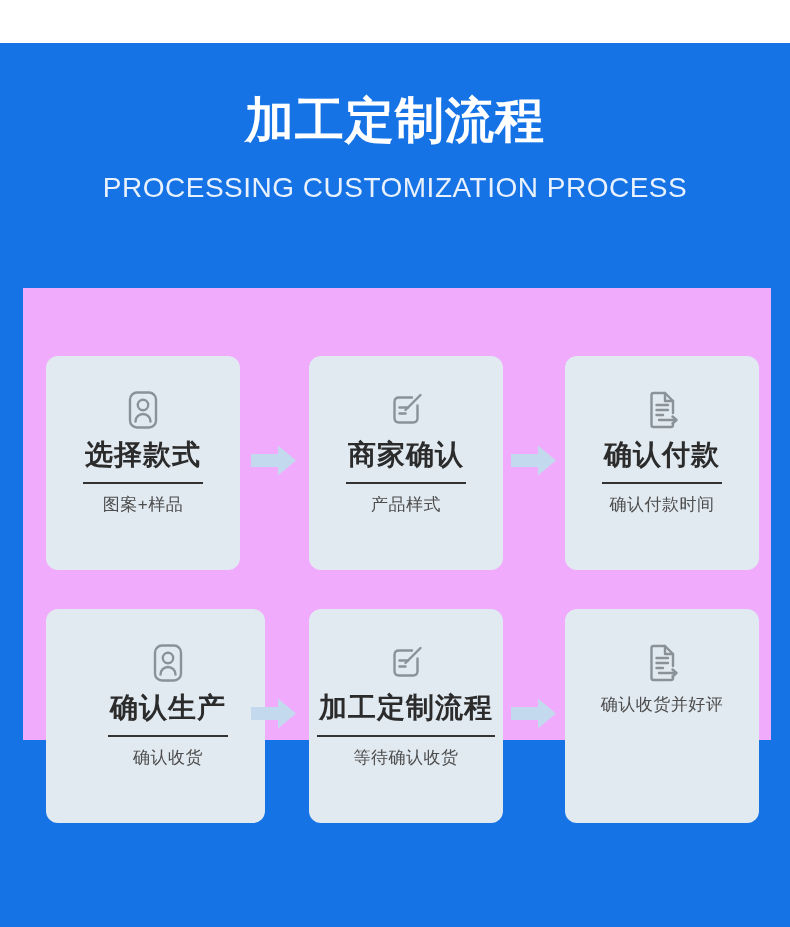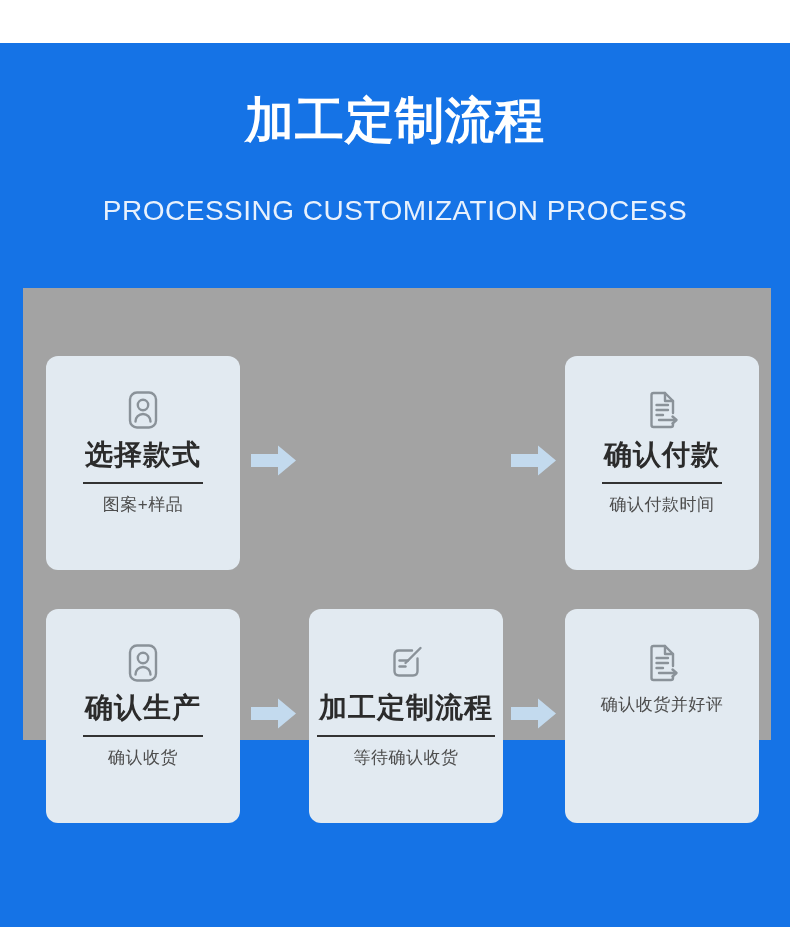--- a/index.html
+++ b/index.html
@@ -9,32 +9,32 @@
     background:#ffffff;
   }
   .page{position:relative;width:790px;height:927px;background:#ffffff;overflow:hidden;}
   .top-strip{position:absolute;top:0;left:0;width:790px;height:43px;background:#ffffff;}
   .banner{position:absolute;top:43px;left:0;right:0;bottom:0;background:#1573e6;}
   .main-title{
     margin:52px 0 0 0;text-align:center;
     font-size:49px;line-height:1.05;font-weight:700;color:#ffffff;letter-spacing:1px;
   }
   .sub-title{
-    margin-top:51px;text-align:center;
+    margin-top:28px;text-align:center;
     font-size:28px;line-height:1;color:rgba(255,255,255,0.90);letter-spacing:0.5px;
   }
-  .panel{position:absolute;left:23px;top:288px;width:748px;height:452px;background:#a3a3a3;text-align:center;}
+  .panel{position:absolute;left:23px;top:288px;width:748px;height:452px;background:#f0abfc;text-align:center;}
   .card{
     position:absolute;width:194px;height:214px;background:#e2eaf1;border-radius:12px;
     display:flex;flex-direction:column;align-items:center;
   }
   .c0{left:23px;top:68px;}
   .c1{left:286px;top:68px;}
   .c2{left:542px;top:68px;}
-  .c3{left:23px;top:321px;}
+  .c3{left:23px;top:321px;padding-left:25px;}
   .c4{left:286px;top:321px;}
   .c5{left:542px;top:321px;}
   .icon-wrap{margin-top:33px;height:42px;display:flex;align-items:center;justify-content:center;}
   .card-title{
     margin-top:8px;font-size:28px;line-height:1.15;font-weight:700;color:#2b2b2b;
     letter-spacing:1px;padding:0 2px 11px 2px;border-bottom:2px solid #333333;white-space:nowrap;
   }
   .card-sub{margin-top:9px;font-size:17px;color:#4d4d4d;letter-spacing:0.5px;white-space:nowrap;}
   .arrow{position:absolute;width:46px;height:33px;}
   .a0{left:228px;top:156px;}
@@ -61,20 +61,32 @@
         <svg width="34" height="40" viewBox="0 0 34 40" fill="none" stroke="#8a9299" stroke-width="2.4" stroke-linecap="round" stroke-linejoin="round">
           <rect x="4" y="2.5" width="26" height="35" rx="7"></rect>
           <circle cx="17" cy="15" r="5.2"></circle>
           <path d="M9.5 31.5 a7.5 7.5 0 0 1 15 0"></path>
         </svg>
       </span>
       <div class="card-title">选择款式</div>
       <div class="card-sub">图案+样品</div>
     </div>
 
+    <div class="card c1">
+      <span class="icon-wrap">
+        <svg width="34" height="34" viewBox="0 0 34 34" fill="none" stroke="#8a9299" stroke-width="2.4" stroke-linecap="round" stroke-linejoin="round">
+          <path d="M23 4.5 H10 Q5.5 4.5 5.5 9 V25 Q5.5 29.5 10 29.5 H24 Q28.5 29.5 28.5 25 V12.5"></path>
+          <path d="M31.5 2 L16.5 17"></path>
+          <path d="M10.5 14.5 H19"></path>
+          <path d="M10.5 20.5 H16.5"></path>
+        </svg>
+      </span>
+      <div class="card-title">商家确认</div>
+      <div class="card-sub">产品样式</div>
+    </div>
 
     <div class="card c2">
       <span class="icon-wrap">
         <svg width="34" height="40" viewBox="0 0 34 40" fill="none" stroke="#8a9299" stroke-width="2.4" stroke-linecap="round" stroke-linejoin="round">
           <path d="M28 23 V11 L20 3 H8.5 Q6.5 3 6.5 5 V35 Q6.5 37 8.5 37 H26 Q28 37 28 35 V33"></path>
           <path d="M20 3 V11 H28"></path>
           <path d="M11.5 15 H23"></path>
           <path d="M11.5 20 H23"></path>
           <path d="M11.5 25 H18"></path>
           <path d="M14 30 H31"></path>

